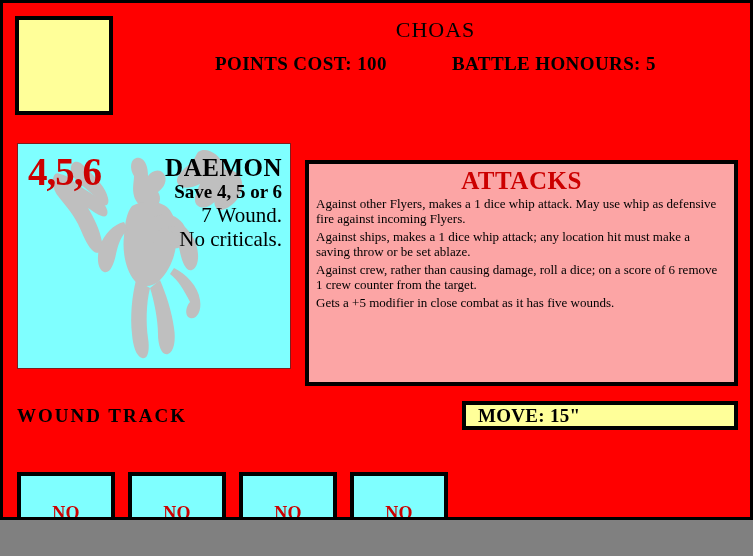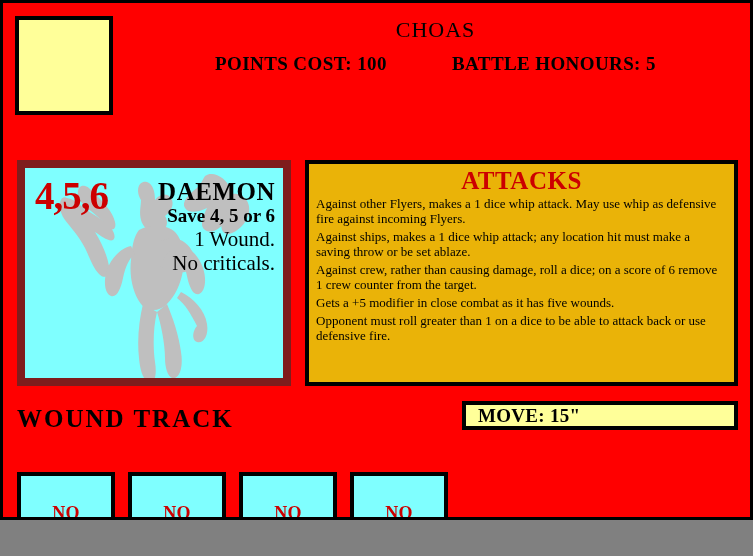--- a/index.html
+++ b/index.html
@@ -55,25 +55,25 @@
     font-size: 19px;
     font-weight: bold;
     letter-spacing: 0.4px;
   }
   .stat-line .pts { margin-right: 60px; }
 
   
   .stat-panel {
     position: absolute;
     left: 14px;
-    top: 157px;
+    top: 140px;
     width: 274px;
     height: 226px;
     background: #7FFFFF;
-    border: 8px solid #7f1d1d;
+    border: 1px solid #7f1d1d;
     box-sizing: border-box;
     overflow: hidden;
   }
   .watermark {
     position: absolute;
     left: 30px;
     top: -4px;
     width: 215px;
     height: 230px;
     opacity: 1;
@@ -114,21 +114,21 @@
     line-height: 24px;
   }
 
   
   .rules-panel {
     position: absolute;
     left: 302px;
     top: 157px;
     width: 433px;
     height: 226px;
-    background: #eab308;
+    background: #fca5a5;
     border: 4px solid #000000;
     box-sizing: border-box;
     padding: 3px 7px 0 7px;
     overflow: hidden;
   }
   .rules-heading {
     text-align: center;
     color: #CC0000;
     font-size: 25px;
     font-weight: bold;
@@ -142,21 +142,21 @@
     line-height: 15px;
     margin: 1px 0 3px 0;
     text-align: left;
   }
 
   
   .wound-label {
     position: absolute;
     left: 14px;
     top: 402px;
-    font-size: 25px;
+    font-size: 19px;
     font-weight: bold;
     color: #000000;
     letter-spacing: 2px;
   }
   .move-box {
     position: absolute;
     left: 459px;
     top: 398px;
     width: 276px;
     height: 29px;
@@ -256,32 +256,31 @@
         <path d="M126 128 C138 134 150 146 152 160 C154 172 148 180 142 178
                  C136 176 138 166 142 162 C136 150 130 140 122 134 Z"></path>
       </g>
     </svg>
 
     <div class="save-number">4,5,6</div>
 
     <div class="stat-text">
       <div class="t1">DAEMON</div>
       <div class="t2">Save 4, 5 or 6</div>
-      <div class="t3">1 Wound.</div>
+      <div class="t3">7 Wound.</div>
       <div class="t3">No criticals.</div>
     </div>
   </div>
 
   <div class="rules-panel">
     <div class="rules-heading">ATTACKS</div>
     <div class="rules-para">Against other Flyers, makes a 1 dice whip attack. May use whip as defensive fire against incoming Flyers.</div>
     <div class="rules-para">Against ships, makes a 1 dice whip attack; any location hit must make a saving throw or be set ablaze.</div>
     <div class="rules-para">Against crew, rather than causing damage, roll a dice; on a score of 6 remove 1 crew counter from the target.</div>
     <div class="rules-para">Gets a +5 modifier in close combat as it has five wounds.</div>
-    <div class="rules-para">Opponent must roll greater than 1 on a dice to be able to attack back or use defensive fire.</div>
   </div>
 
   <div class="wound-label">WOUND TRACK</div>
 
   <div class="move-box">
     <span class="move-text">MOVE: 15"</span>
   </div>
 
   <div class="wound-row">
     <div class="wound-box">NO EFFECT</div>

